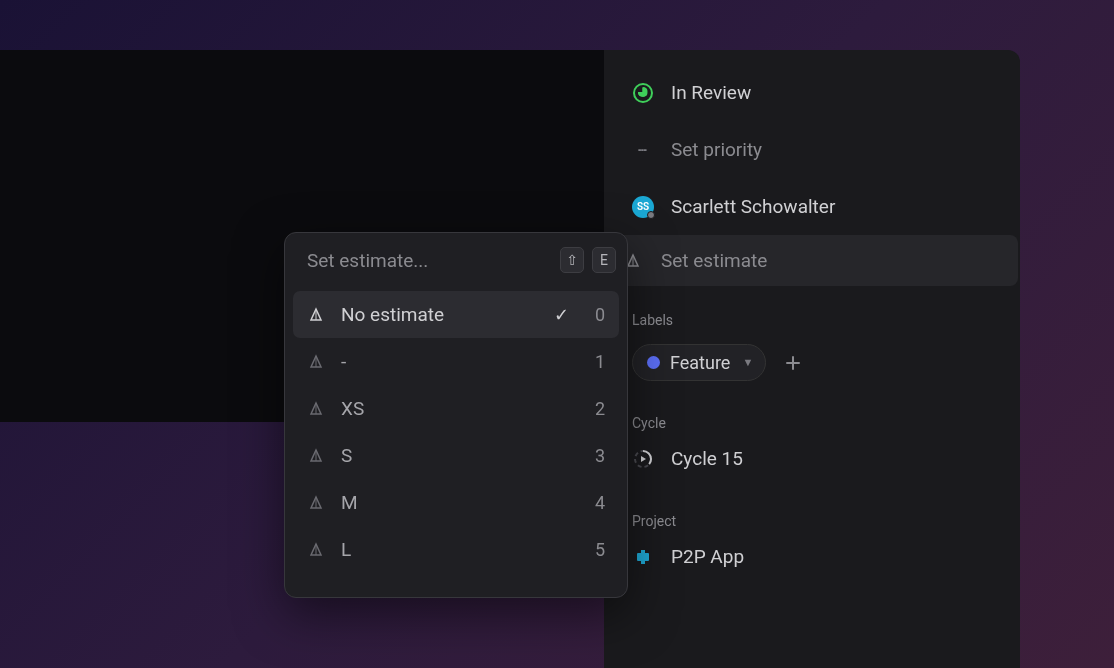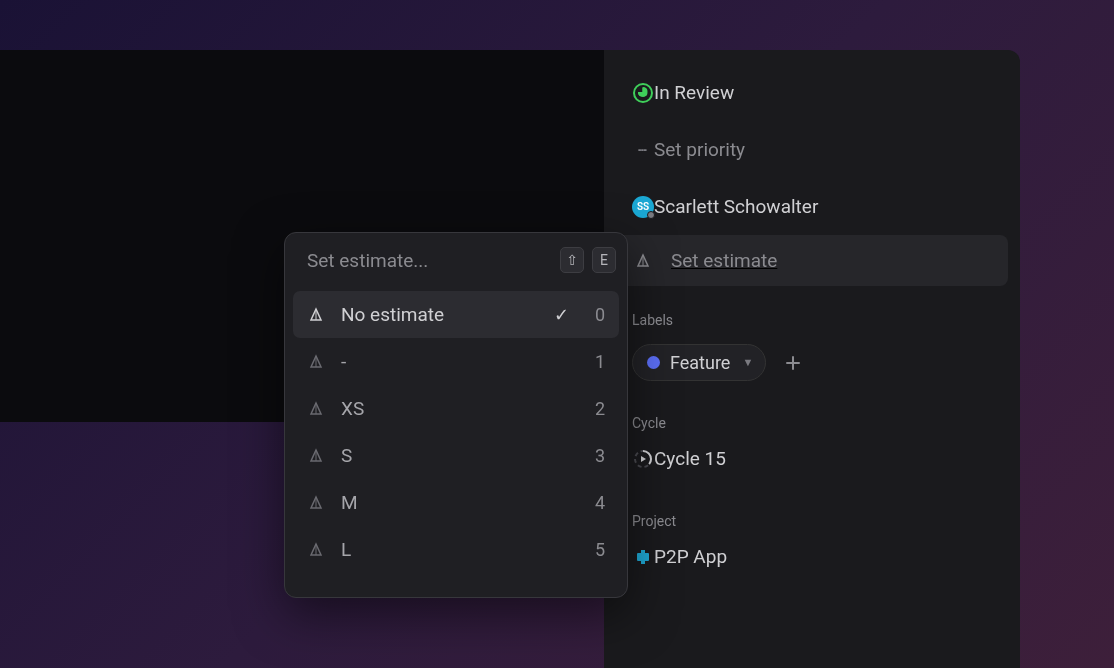--- a/index.html
+++ b/index.html
@@ -29,20 +29,21 @@
     height: 618px;
     background: #1a1a1d;
     border-radius: 0 12px 0 0;
     padding: 14px 0;
   }
 
   .prop-row {
     display: flex;
     align-items: center;
     padding: 17px 28px;
+    gap: 17px;
     cursor: pointer;
   }
 
   .prop-icon {
     width: 22px;
     height: 22px;
     display: flex;
     align-items: center;
     justify-content: center;
     flex-shrink: 0;
@@ -111,27 +112,26 @@
     background: #7a7a80;
     border-radius: 50%;
     bottom: -1px;
     right: -1px;
     border: 1.5px solid #1a1a1d;
   }
 
   .estimate-row-highlighted {
     background: #26262a;
     border-radius: 8px;
-    margin: 0 12px;
+    margin: 0 2px;
     padding: 14px 16px;
     display: flex;
     align-items: center;
     gap: 17px;
     cursor: pointer;
-    text-decoration: underline;
   }
 
   .section-header {
     padding: 26px 28px 8px;
     font-size: 14px;
     color: #8b8b90;
     font-weight: 450;
   }
 
   .label-row {

